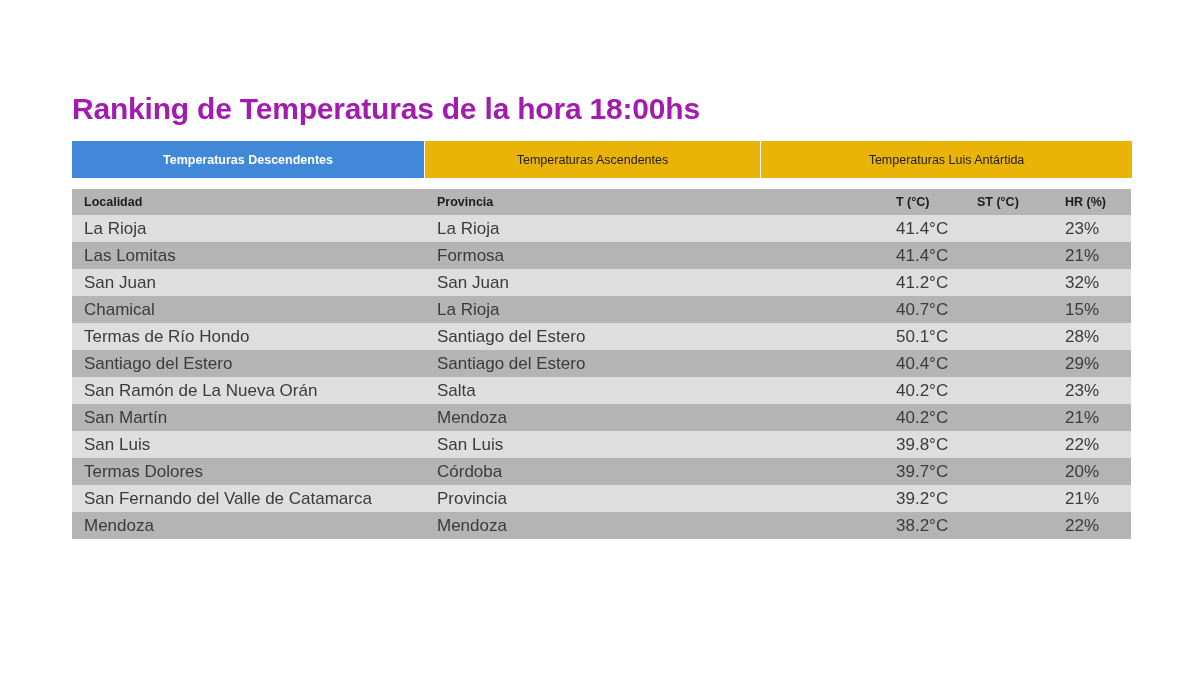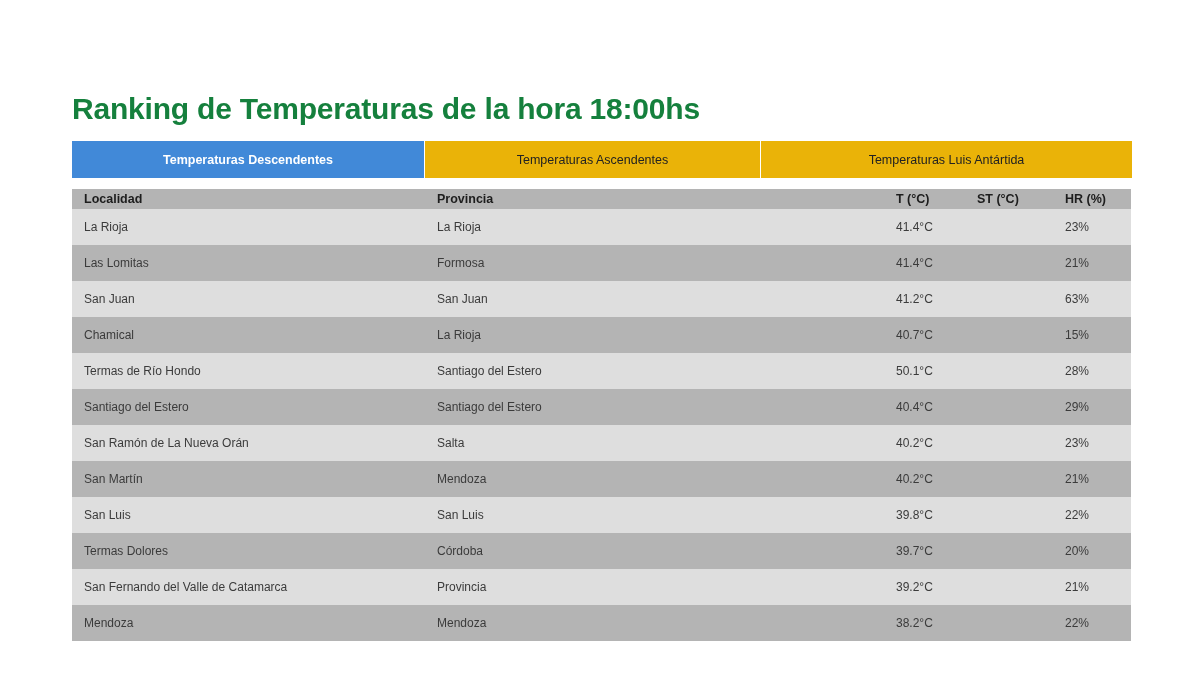--- a/index.html
+++ b/index.html
@@ -17,21 +17,21 @@
     position: relative;
     width: 1200px;
     height: 675px;
   }
   .page-title {
     position: absolute;
     left: 72px;
     top: 72px;
     font-size: 30px;
     font-weight: bold;
-    color: #15803d;
+    color: #a21caf;
     letter-spacing: -0.2px;
     white-space: nowrap;
   }
   .tabs {
     position: absolute;
     left: 72px;
     top: 141px;
     width: 1059px;
     height: 37px;
     display: flex;
@@ -77,29 +77,29 @@
   table.ranking col.c-prov { width: 459px; }
   table.ranking col.c-t { width: 81px; }
   table.ranking col.c-st { width: 88px; }
   table.ranking col.c-hr { width: 78px; }
   table.ranking thead th {
     background: #b4b4b4;
     color: #1d1d1d;
     font-size: 12.5px;
     font-weight: bold;
     text-align: left;
-    height: 20px;
+    height: 26px;
     padding: 0 0 0 12px;
     box-sizing: border-box;
     white-space: nowrap;
   }
   table.ranking tbody td {
-    font-size: 12px;
+    font-size: 17px;
     color: #3b3b3b;
-    height: 36px;
+    height: 27px;
     padding: 0 0 0 12px;
     box-sizing: border-box;
     white-space: nowrap;
     overflow: hidden;
     text-overflow: ellipsis;
   }
   table.ranking tbody tr:nth-child(odd) td { background: #dedede; }
   table.ranking tbody tr:nth-child(even) td { background: #b4b4b4; }
 </style>
 </head>
@@ -154,21 +154,21 @@
             <td>Formosa</td>
             <td>41.4°C</td>
             <td></td>
             <td>21%</td>
           </tr>
           <tr>
             <td>San Juan</td>
             <td>San Juan</td>
             <td>41.2°C</td>
             <td></td>
-            <td>63%</td>
+            <td>32%</td>
           </tr>
           <tr>
             <td>Chamical</td>
             <td>La Rioja</td>
             <td>40.7°C</td>
             <td></td>
             <td>15%</td>
           </tr>
           <tr>
             <td>Termas de Río Hondo</td>

